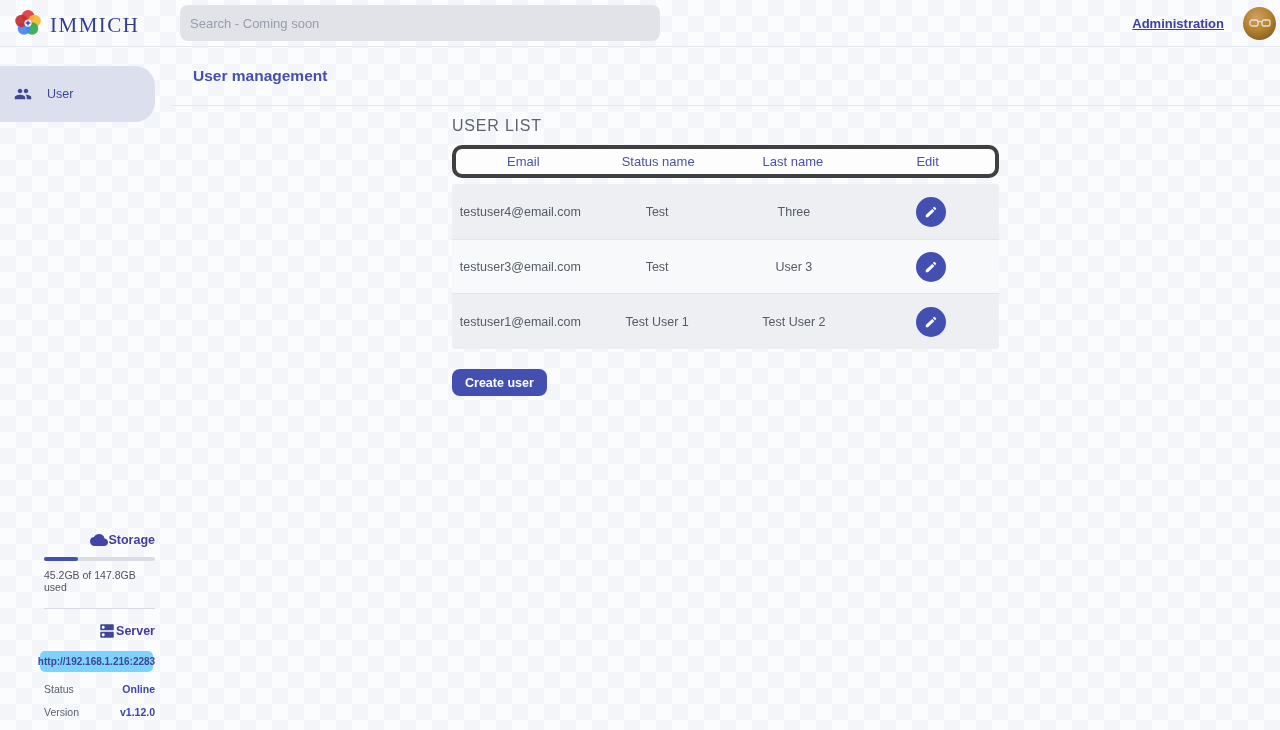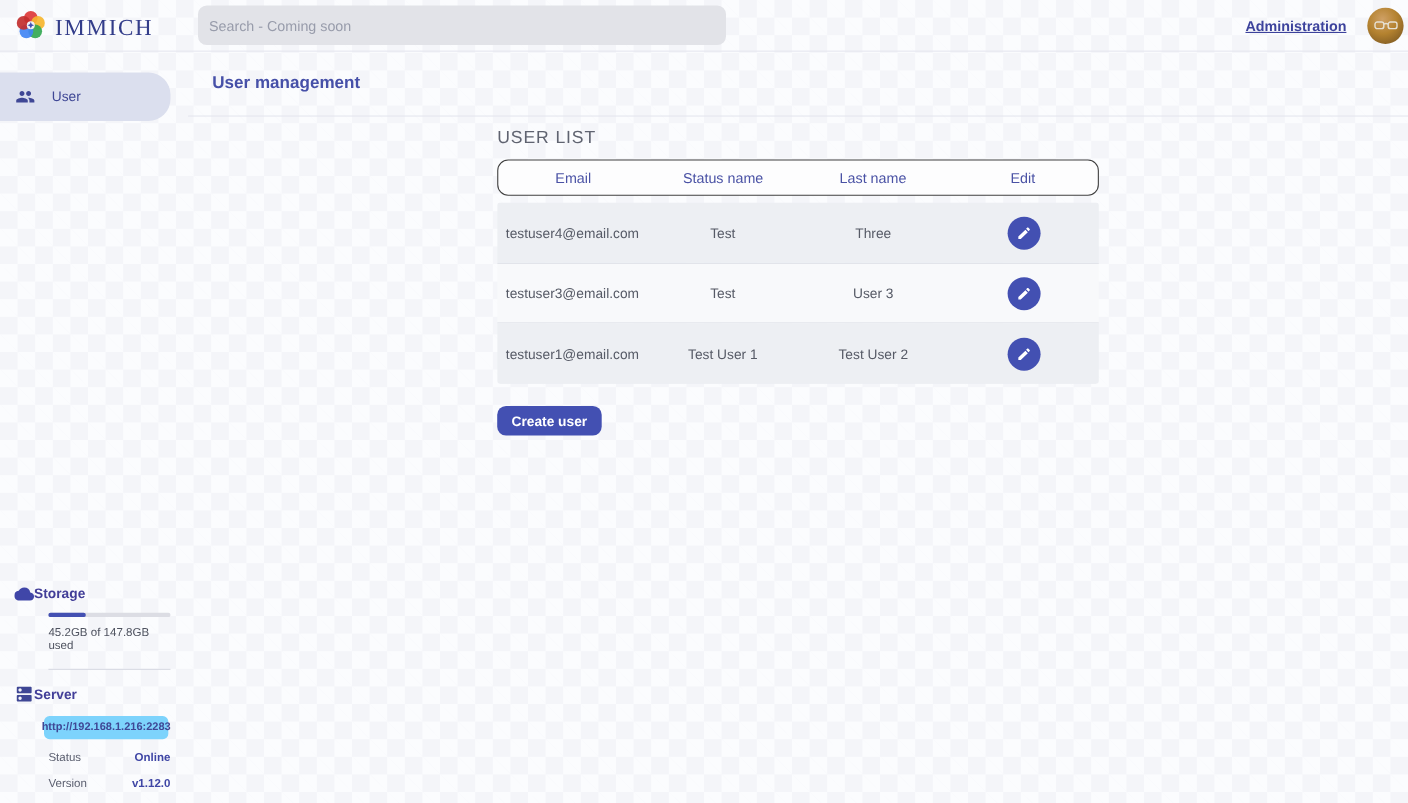--- a/index.html
+++ b/index.html
@@ -25,45 +25,45 @@
     background:#e2e3e8; border:none; border-radius:8px; padding:0 12px 0 10px;
     font-size:13px; color:#555a68; outline:none; }
   .search-input::placeholder { color:#989cab; opacity:1; }
   .topbar-right { margin-left:auto; display:flex; align-items:center; gap:19px; padding-right:4px;justify-content:center; }
   .admin-link { font-size:13px; font-weight:700; color:#3c429c; text-decoration:underline; cursor:pointer; }
   .avatar { width:33px; height:33px; border-radius:50%; overflow:hidden; cursor:pointer;
     background:radial-gradient(circle at 42% 32%, #cfa065 0%, #b4822f 45%, #8a6326 78%, #6f4e1d 100%);
     display:flex; align-items:center; justify-content:center; }
   
   .sidebar { position:absolute; top:47px; left:0; bottom:0; width:155px; z-index:2; }
-  .nav-item { margin-top:19px; height:44px; display:flex; align-items:center; gap:15px;
+  .nav-item { margin-top:19px; height:56px; display:flex; align-items:center; gap:15px;
     padding-left:14px; border-radius:0 20px 20px 0; background:#dbdfee;
     color:var(--ink); font-size:12.5px; font-weight:500; cursor:pointer; }
   .sidebar-footer { position:absolute; left:0; right:0; bottom:12px; }
   .footer-heading { display:flex; align-items:center; padding-left:13px;
-    font-size:12.5px; font-weight:700; color:#423e98; }
+    font-size:12.5px; font-weight:700; color:#423e98;justify-content:flex-end; }
   .icon18 { width:18px; height:18px; flex:0 0 18px; display:flex; }
   .progress-track { margin:8px 0 0 44px; width:111px; height:4px; border-radius:2px; background:#dcdde4; cursor:default; }
   .progress-fill { height:100%; border-radius:2px; background:var(--accent); }
   .usage-text { margin:8px 0 0 44px; font-size:10.5px; color:#4e525f; }
   .footer-divider { margin:15px 0 13px 44px; border:none; border-top:1px solid #d8dae3; width:111px; }
   .server-url { margin:11px 0 0 40px; width:113px; height:21px; background:#7dd3fc;
     border-radius:5px; display:flex; align-items:center; justify-content:center;
     font-size:10px; font-weight:700; color:var(--ink); }
   .kv-row { display:flex; justify-content:space-between; margin:11px 0 0 44px; width:111px; font-size:10.5px; }
   .kv-label { color:#5c6070; }
   .kv-value { color:#3f46a5; font-weight:700; }
   
   .main { position:absolute; top:47px; left:155px; right:0; bottom:0; }
   .page-header { height:59px; margin-left:16px; border-bottom:1px solid #e4e6ee;
     display:flex; align-items:center; padding-left:22px; }
   .page-title { font-size:15.5px; font-weight:600; color:#4650a8; }
   .content { position:absolute; left:297px; top:70px; width:547px; }
   .section-label { font-size:16px; font-weight:500; color:#5f6370; letter-spacing:.05em; }
-  .table-head { margin-top:10px; height:33px; background:#fdfdfe; border:1px solid #404040;
+  .table-head { margin-top:10px; height:33px; background:#fdfdfe; border:4px solid #404040;
     border-radius:10px; display:grid; grid-template-columns:repeat(4,1fr);
     align-items:center; text-align:center; font-size:13px; font-weight:500; color:#4a52a5; }
   .table-body { margin-top:6px; border-radius:3px; overflow:hidden; }
   .t-row { height:55px; display:grid; grid-template-columns:repeat(4,1fr);
     align-items:center; text-align:center; font-size:12.5px; color:#565a66; }
   .t-row:nth-child(odd) { background:#edeff3; }
   .t-row:nth-child(even) { background:#f8f9fb; border-top:1px solid #e2e4ea; border-bottom:1px solid #e2e4ea; }
   .edit-btn { width:30px; height:30px; border-radius:50%; border:none; background:var(--accent);
     display:flex; align-items:center; justify-content:center; margin:0 auto; cursor:pointer; }
   .create-btn { margin-top:20px; height:27px; padding:0 13px; border:none; border-radius:8px;

